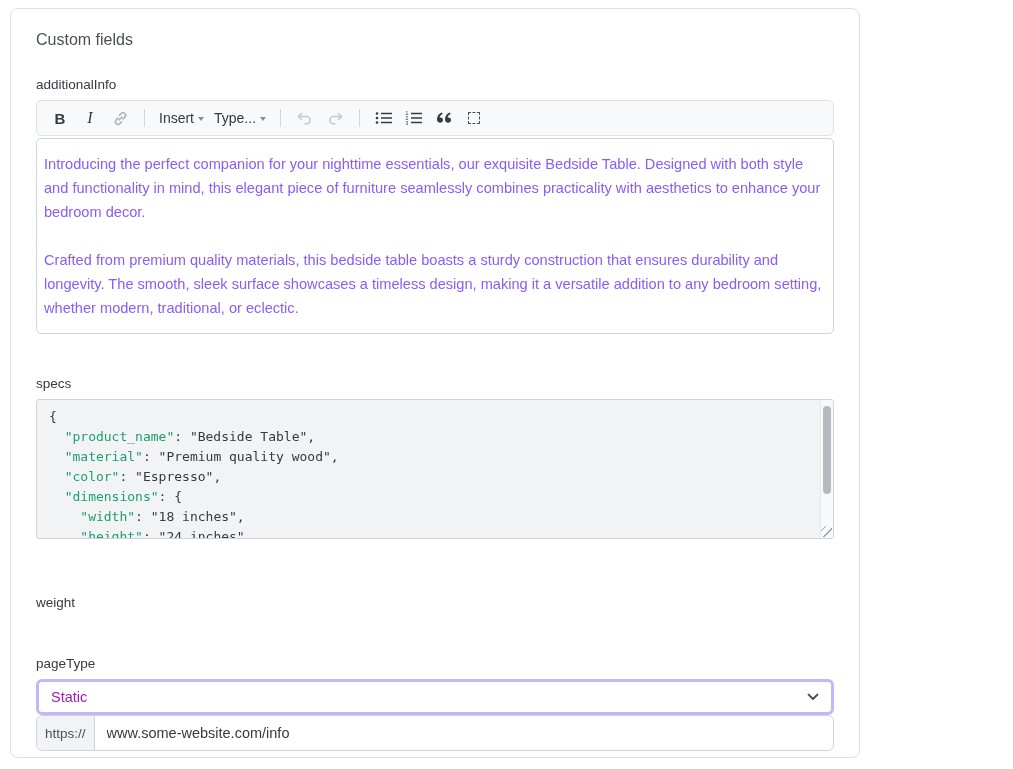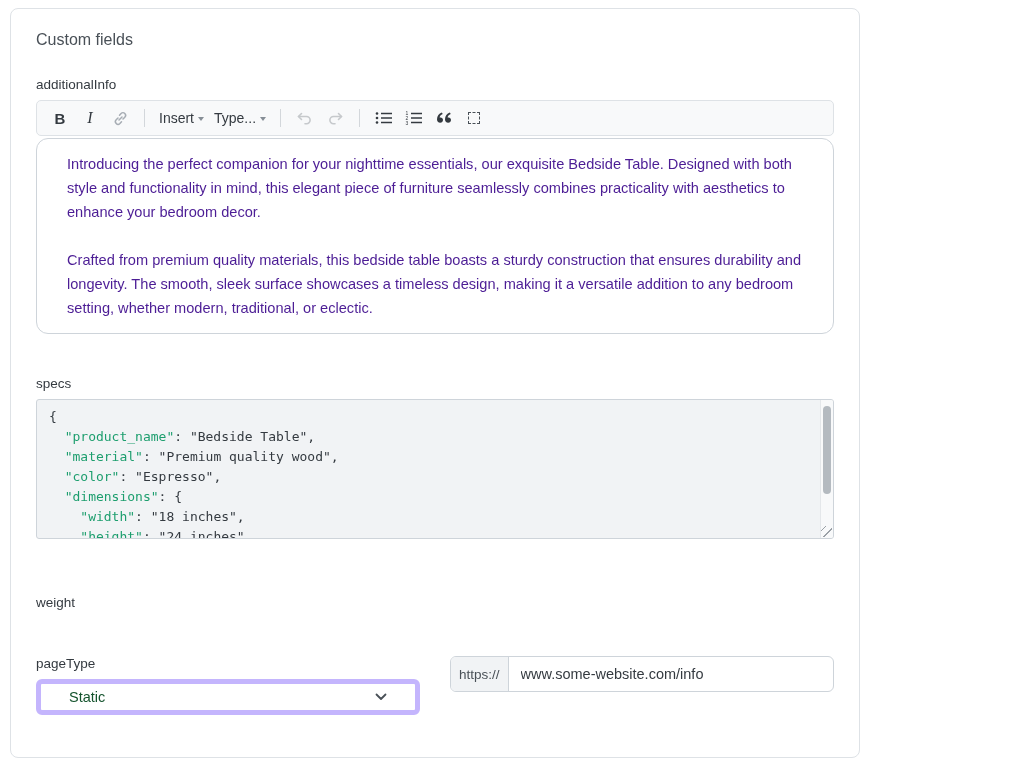--- a/index.html
+++ b/index.html
@@ -28,22 +28,22 @@
     cursor: pointer; border-radius: 4px; padding: 0 3px;
   }
   .tb-bold { font-weight: 700; font-size: 15px; }
   .tb-italic { font-style: italic; font-family: "Liberation Serif", serif; font-size: 16px; }
   .tb-sep { width: 1px; height: 18px; background: #d3d7db; margin: 0 7px; }
   .caret-down {
     width: 0; height: 0; border-left: 3.5px solid transparent; border-right: 3.5px solid transparent;
     border-top: 4px solid #868e96; display: inline-block; margin-top: 1px;
   }
   .rte-content {
-    border: 1px solid #ced4da; border-radius: 12px; background: #ffffff;
-    padding: 13px 30px; min-height: 164px; color: #4c1d95; font-size: 14.6px; line-height: 24px;
+    border: 1px solid #ced4da; border-radius: 5px; background: #ffffff;
+    padding: 13px 7px; min-height: 164px; color: #8b5cf6; font-size: 14.6px; line-height: 24px;
   }
   .rte-content p { margin: 0 0 24px; }
   .rte-content p:last-child { margin-bottom: 0; }
 
   
   .specs-block { margin-bottom: 56px; }
   .code-area {
     position: relative; height: 140px; background: #f1f3f5; border: 1px solid #ced4da;
     border-radius: 3px; overflow: hidden;
     font-family: "DejaVu Sans Mono", monospace; font-size: 13px; line-height: 20px; color: #343a40;
@@ -61,42 +61,42 @@
     position: absolute; top: 6px; left: 2px; width: 8px; height: 88px;
     background: #b4bac0; border-radius: 4px;
   }
   .code-resize {
     position: absolute; right: 1px; bottom: 1px; width: 11px; height: 11px;
     background: repeating-linear-gradient(135deg, transparent 0 3px, #9aa0a6 3px 4px, transparent 4px 6px);
     cursor: nwse-resize;
   }
 
   
-  .field-row { display: grid; grid-template-columns: 1fr 1fr; column-gap: 30px; margin-bottom: 38px; }
+  .field-row { display: grid; grid-template-columns: 1fr; column-gap: 30px; margin-bottom: 38px; }
   .field-row:last-child { margin-bottom: 0; }
 
   .input-group {
     display: flex; height: 36px; border: 1px solid #ced4da; border-radius: 6px;
     background: #ffffff; overflow: hidden; align-items: stretch;
   }
   .input-group input {
     flex: 1; border: none; outline: none; padding: 0 12px; font-size: 14.5px;
     color: #343a40; font-family: "Liberation Sans", sans-serif; background: transparent; min-width: 0;
   }
   .ig-addon {
     background: #f1f3f5; display: flex; align-items: center; justify-content: center;
     font-size: 13.5px; color: #495057; padding: 0 8px;
   }
   .ig-addon.prefix { border-right: 1px solid #ced4da; }
   .ig-addon.suffix { border-left: 1px solid #ced4da; }
 
   .select-control {
-    height: 36px; border: 5px solid #c4b5fd; border-radius: 6px; background: #ffffff;
+    height: 36px; border: 3px solid #c4b5fd; border-radius: 6px; background: #ffffff;
     display: flex; align-items: center; justify-content: space-between;
-    padding: 0 28px; font-size: 14.5px; color: #14532d; cursor: pointer;
+    padding: 0 12px; font-size: 14.5px; color: #a21caf; cursor: pointer;
   }
 
   svg { display: block; }
 </style>
 </head>
 <body>
 
 <div class="card">
 
   <div class="section-title">Custom fields</div>

